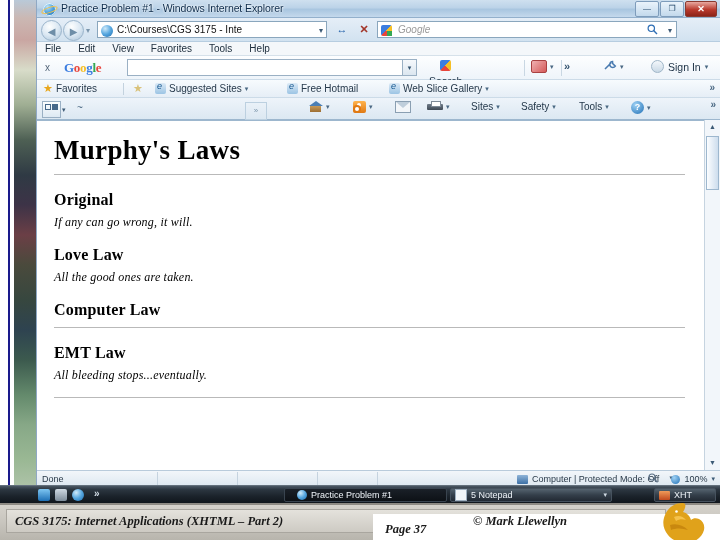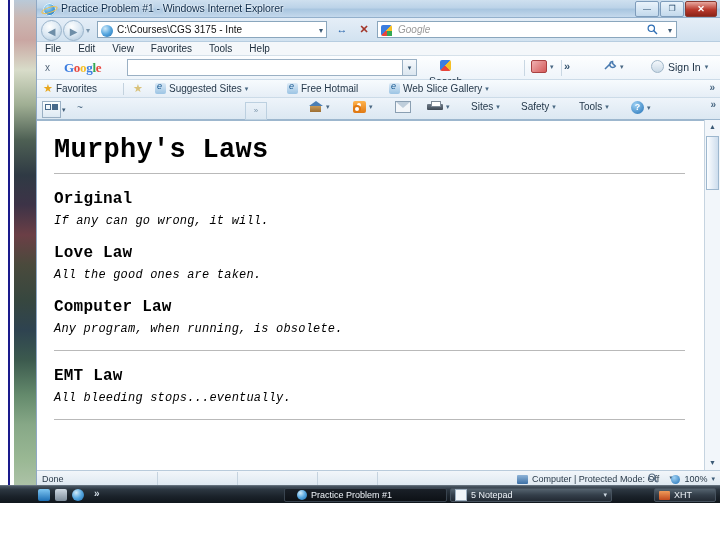--- a/index.html
+++ b/index.html
@@ -215,21 +215,21 @@
 
   
   .content {
     position:absolute; left:0; top:120px; width:684px; height:350px;
     background:#ffffff; box-sizing:border-box;
     border-top:1px solid #9db7ce;
   }
   .page {
     position:absolute; left:5px; top:0; width:655px; height:350px;
     background:#ffffff; padding:8px 12px 0 12px; box-sizing:border-box;
-    font-family:Liberation Mono, monospace; color:#000000;
+    font-family:Liberation Serif, serif; color:#000000;
   }
   .page h1 { margin:6px 0 6px 0; font-size:27px; font-weight:bold; letter-spacing:.3px; }
   .page h2 { margin:16px 0 4px 0; font-size:16px; font-weight:bold; letter-spacing:.2px; }
   .page p  { margin:6px 0 14px 0; font-size:12px; font-style:italic; letter-spacing:.2px; }
   .page hr { border:none; border-top:1px solid #b9b9b9; margin:8px 0 2px 0; }
 
   .vscroll {
     position:absolute; right:0; top:120px; width:16px; height:350px;
     background:#f2f6fa; border-left:1px solid #c6d4e0; box-sizing:border-box;
   }
@@ -498,21 +498,20 @@
         <h1>Murphy's Laws</h1>
         <hr>
 
         <h2>Original</h2>
         <p>If any can go wrong, it will.</p>
 
         <h2>Love Law</h2>
         <p>All the good ones are taken.</p>
 
         <h2>Computer Law</h2>
-        <p>Any program, when running, is obsolete.</p>
         <hr>
 
         <h2>EMT Law</h2>
         <p>All bleeding stops...eventually.</p>
         <hr>
       </div>
     </div>
 
     <div class="vscroll">
       <div class="ar top">▲</div>
@@ -561,14 +560,31 @@
       <span class="note-ico"></span>
       <span>5 Notepad</span>
       <span class="dd">▾</span>
     </div>
     <div class="tbtn" style="left:654px; width:62px;">
       <span class="xht-ico"></span>
       <span>XHT</span>
     </div>
   </div>
 
+  <div class="footer">
+    <div class="footer-inner">
+      <span class="ft course">CGS 3175: Internet Applications (XHTML – Part 2)</span>
+      <span class="ft page">Page 37</span>
+      <span class="ft copy">© Mark Llewellyn</span>
+    </div>
+    <div class="pegasus">
+      <svg viewBox="0 0 62 48" width="62" height="48">
+        <path d="M30 4 C22 4 16 9 13 16 C10 23 11 30 16 36 C20 41 27 44 34 44
+                 C42 44 50 39 52 31 C53 26 51 22 47 20 C44 18.5 41 19 39 21
+                 C38 17 35 14 31 13 C33 10 34 7 33 5 C32.4 4.3 31.3 4 30 4 Z" fill="#e0a21b"></path>
+        <path d="M22 18 C26 16 31 17 34 21 C31 20 27 20 24 22 Z" fill="#f5c24d"></path>
+        <path d="M18 26 C24 24 31 26 36 31 C30 29 24 29 19 31 Z" fill="#c9880f"></path>
+        <circle cx="24.5" cy="12.5" r="1.3" fill="#ffffff"></circle>
+      </svg>
+    </div>
+  </div>
 
 </div>
 
 </body></html>

